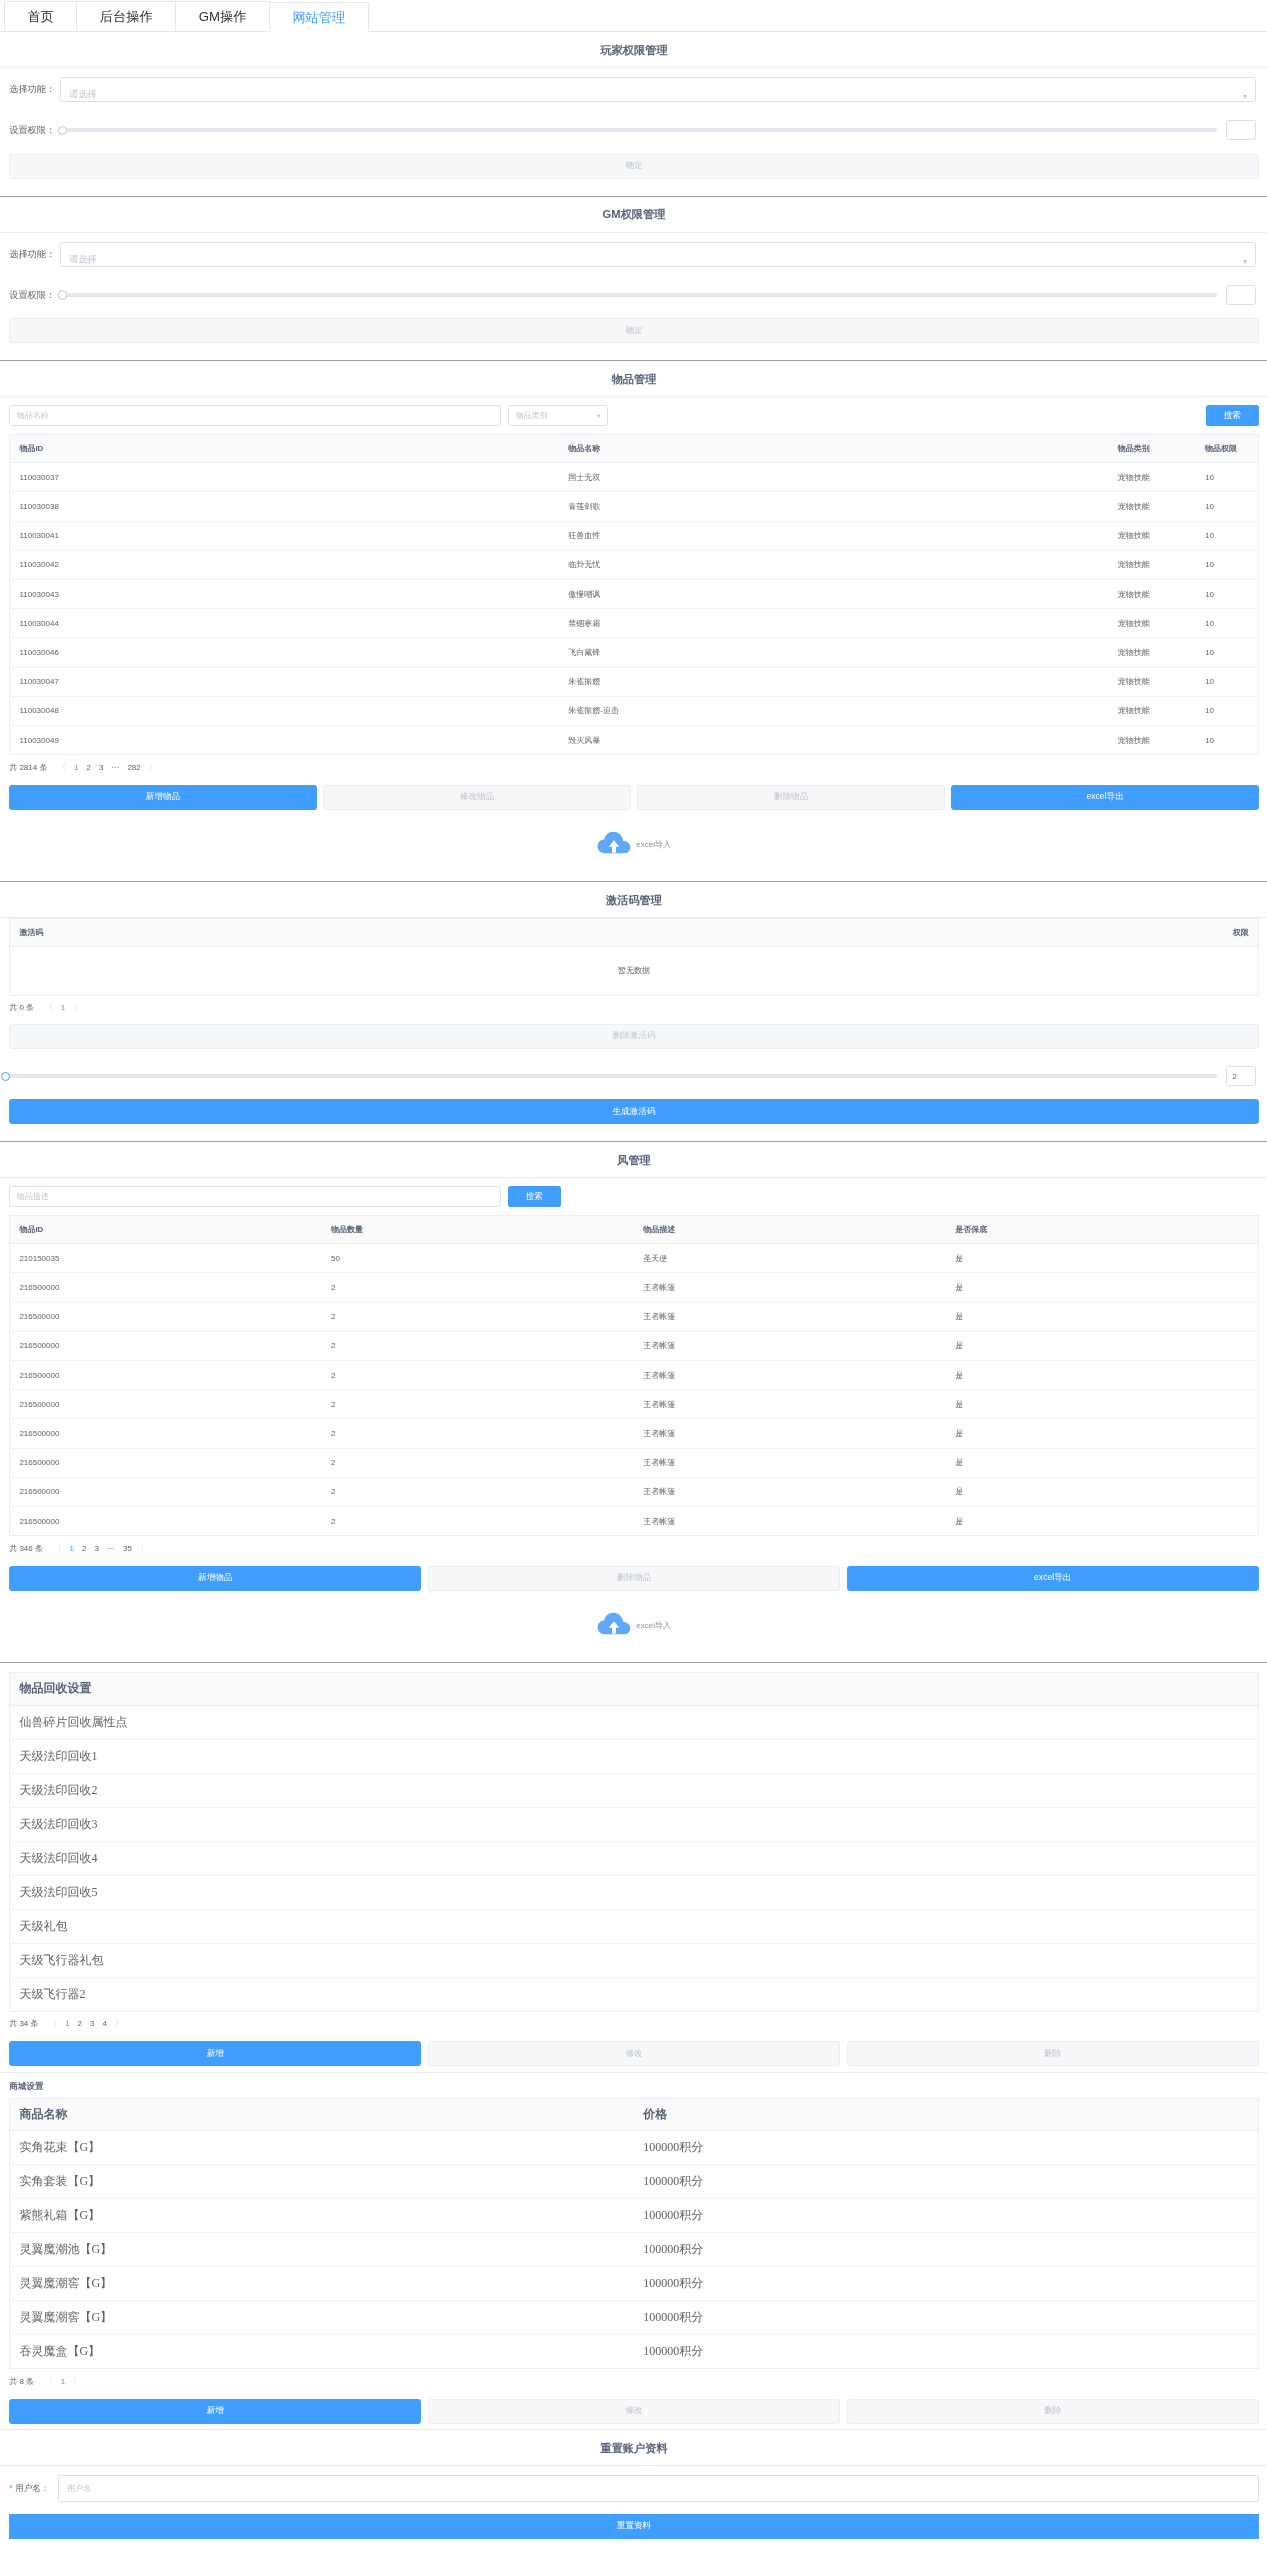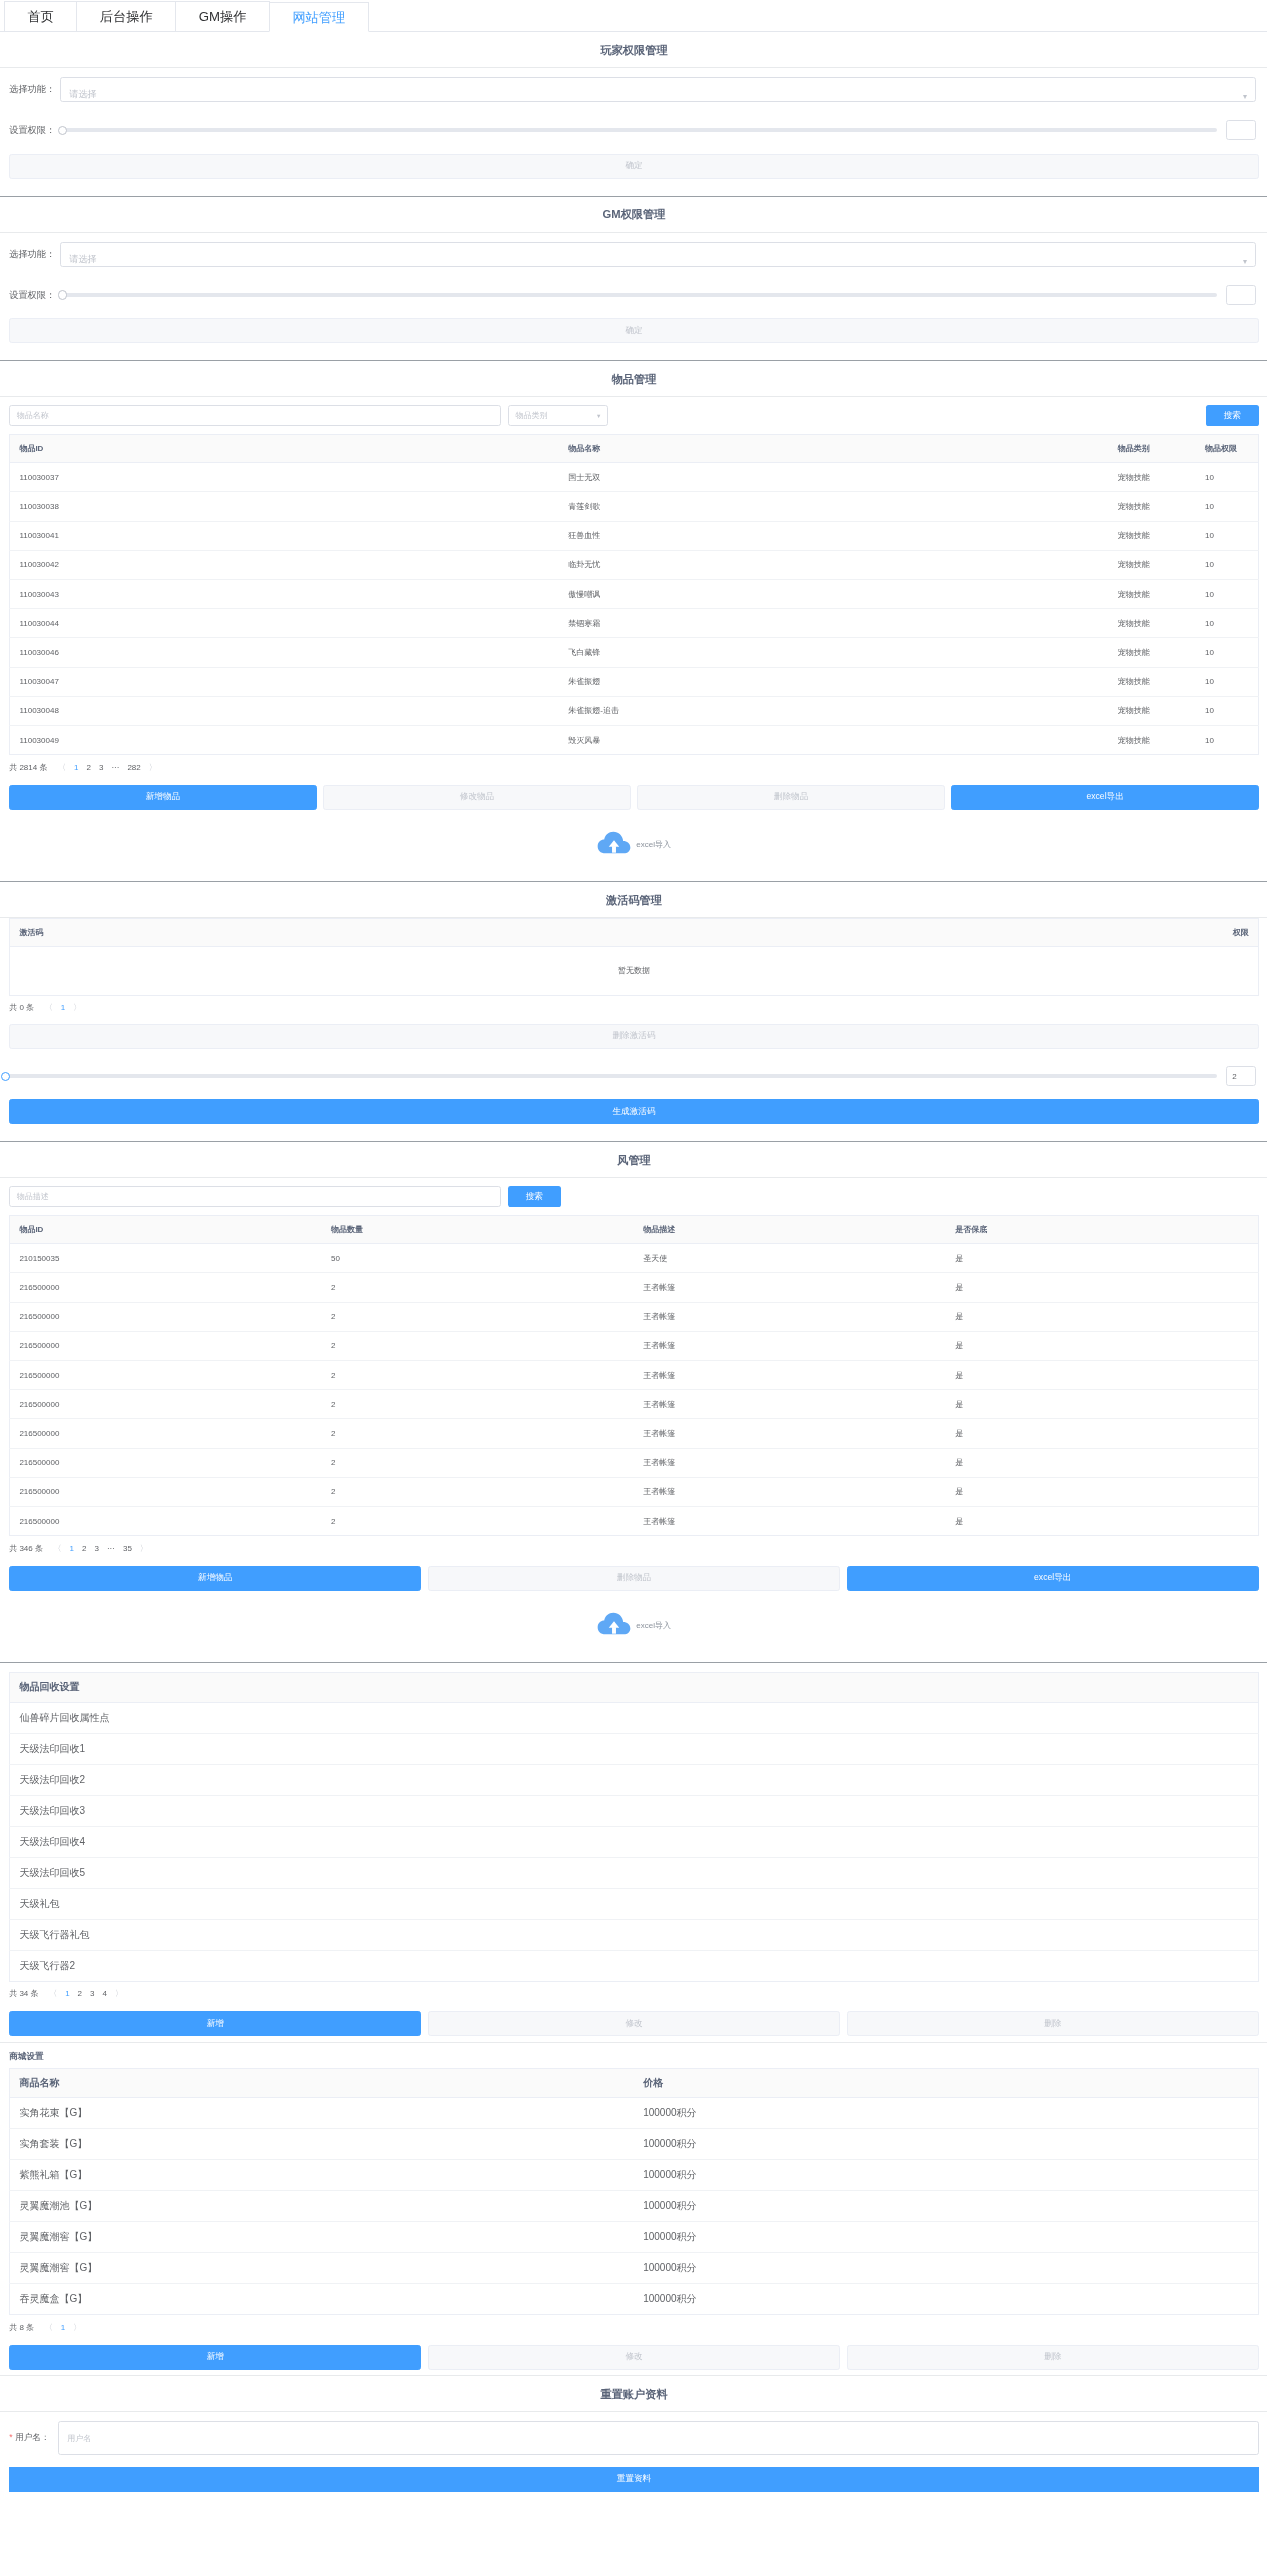--- a/index.html
+++ b/index.html
@@ -264,21 +264,22 @@
     padding: 16px 0 14.5px 0;
     gap: 5.3px;
   }
   .upload .cap { font-size: 8px; color: #8c939d; }
 
   
   table.list {
     width: 100%;
     border-collapse: collapse;
     border: 0.7px solid #ebeef5;
-    font-size: 10px;
+    font-size: 12px;
+    font-family: Liberation Serif, serif;
   }
   table.list th {
     background: #fafafa;
     text-align: left;
     padding: 7.3px 9.2px;
     color: #5a6478;
     font-weight: bold;
     border-bottom: 0.7px solid #ebeef5;
   }
   table.list td {
@@ -291,21 +292,21 @@
   
   .reset-row {
     display: flex;
     align-items: center;
     padding: 9.2px;
   }
   .req-star { color: #f56c6c; margin-right: 2.6px; }
   .reset-label { font-size: 8.6px; color: #606266; width: 49px; flex: 0 0 49px; }
   .reset-input {
     flex: 1;
-    height: 34px;
+    height: 27px;
     border: 0.7px solid #dcdfe6;
     border-radius: 2.6px;
     padding: 0 8px;
     display: flex;
     align-items: center;
     font-size: 8px;
     color: #c0c4cc;
     background: #fff;
   }
   .full-btn {

